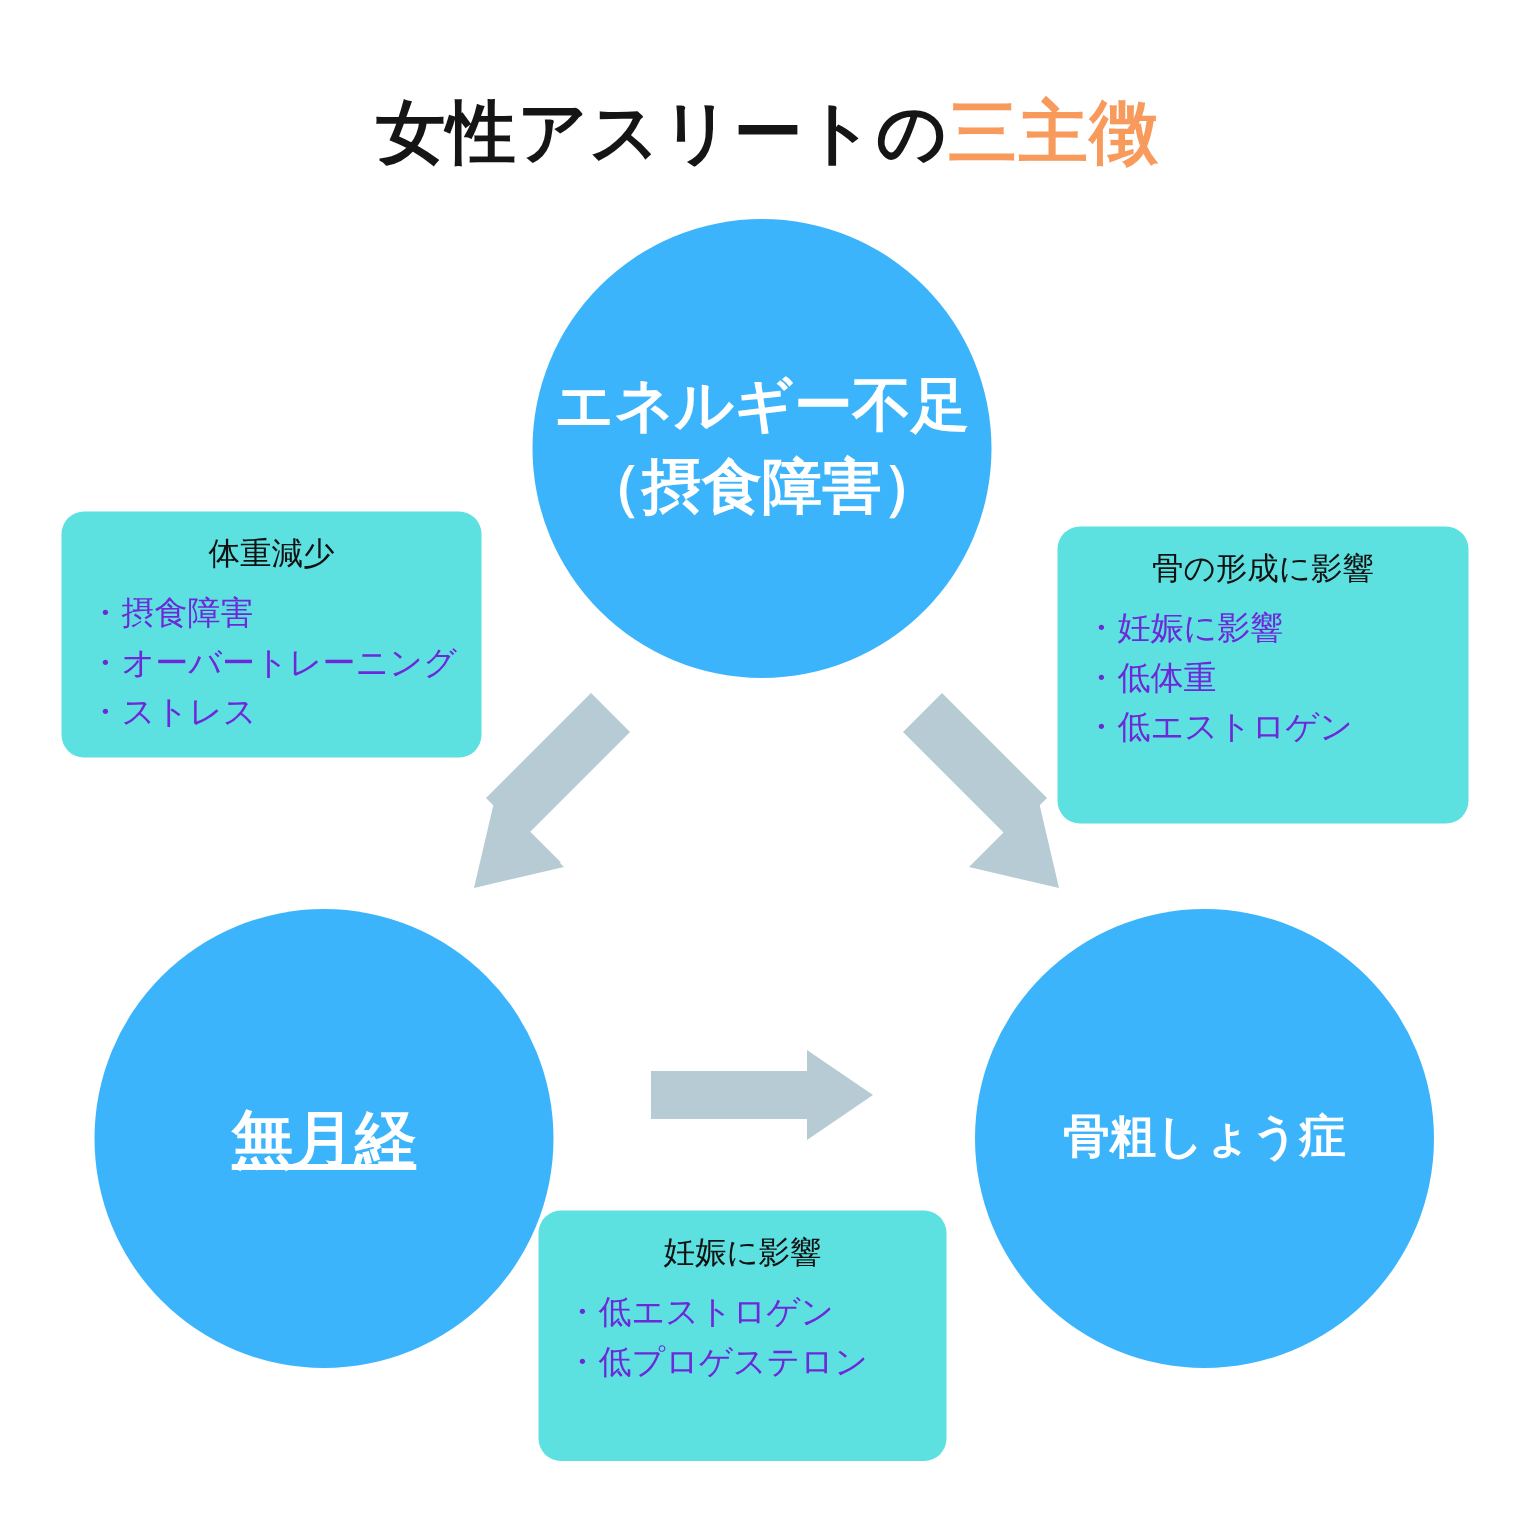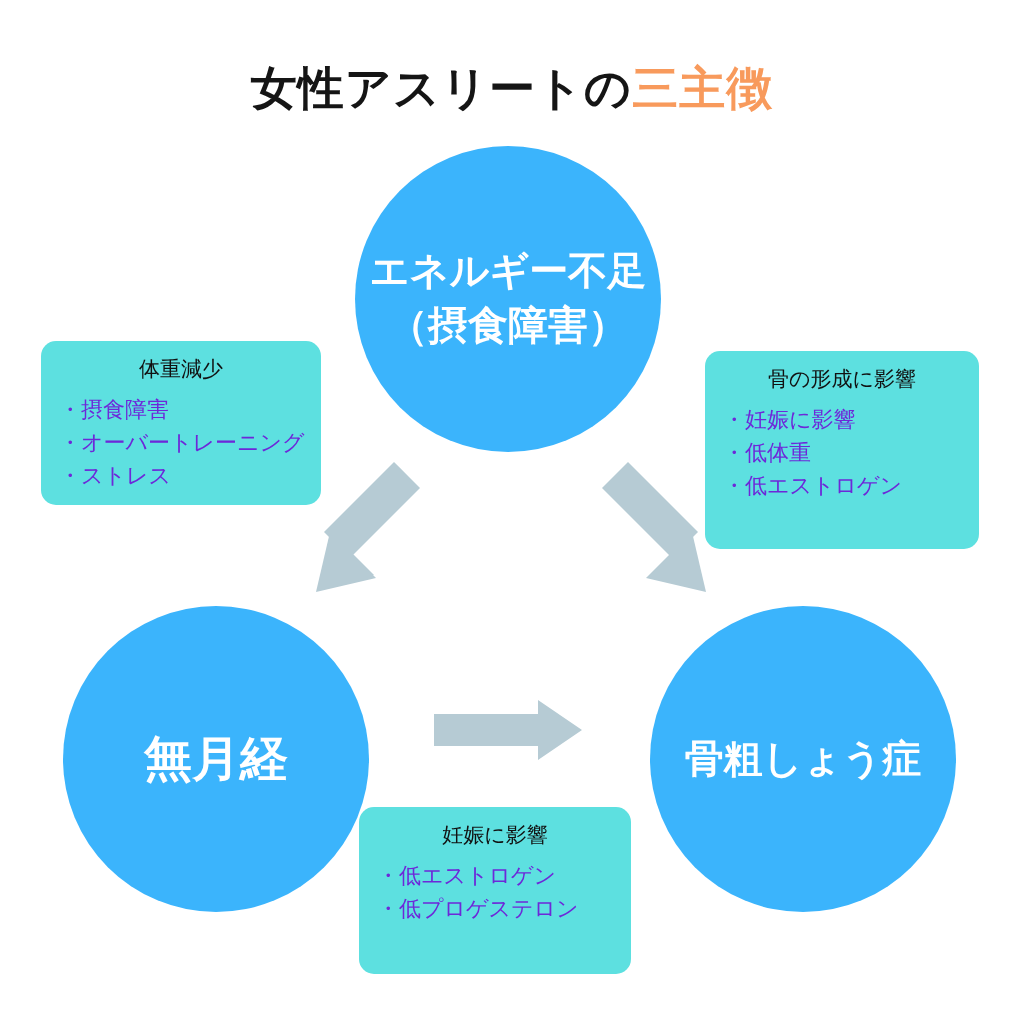--- a/index.html
+++ b/index.html
@@ -58,28 +58,29 @@
     font-size: 39px;
   }
   #circle-energy .line1 { display: block; }
   #circle-energy .line2 { display: block; font-size: 40px; margin-top: 4px; }
 
   #circle-amenorrhea {
     left: 63px;
     top: 606px;
     width: 306px;
     height: 306px;
-    font-size: 48px;
+    font-size: 41px;
+    text-decoration: underline;
   }
   #circle-osteoporosis {
     left: 650px;
     top: 606px;
     width: 306px;
     height: 306px;
-    font-size: 39px;
+    font-size: 31px;
   }
 
   
   .info-box {
     position: absolute;
     background: #5de0e0;
     border-radius: 15px;
     box-sizing: border-box;
     padding: 14px 18px 16px 18px;
   }

